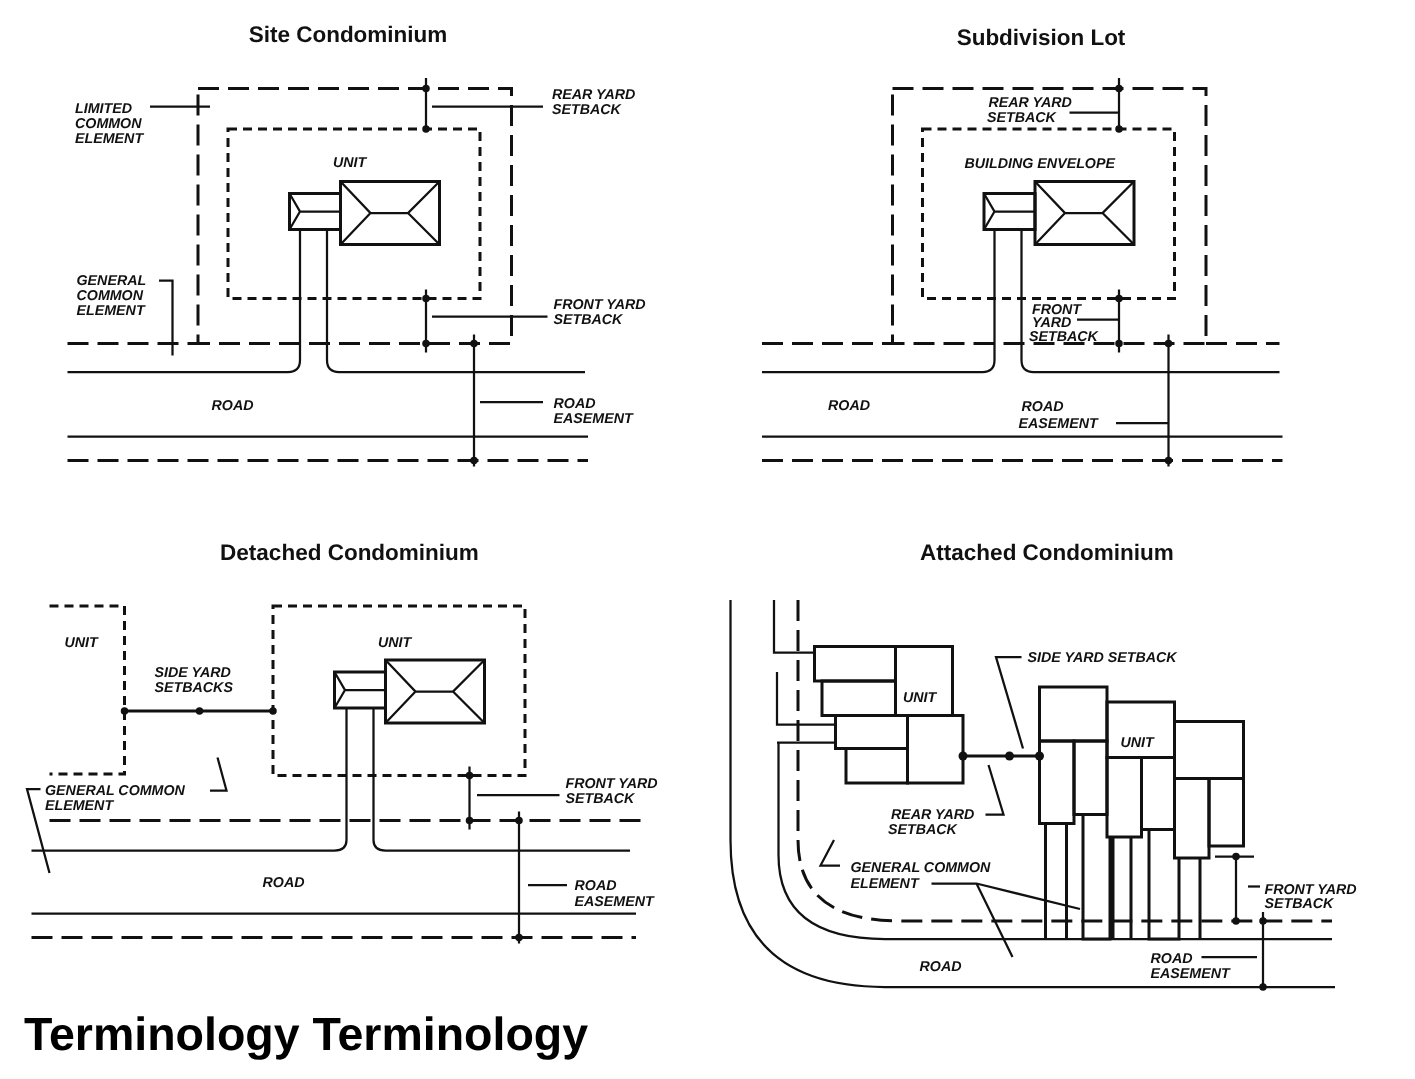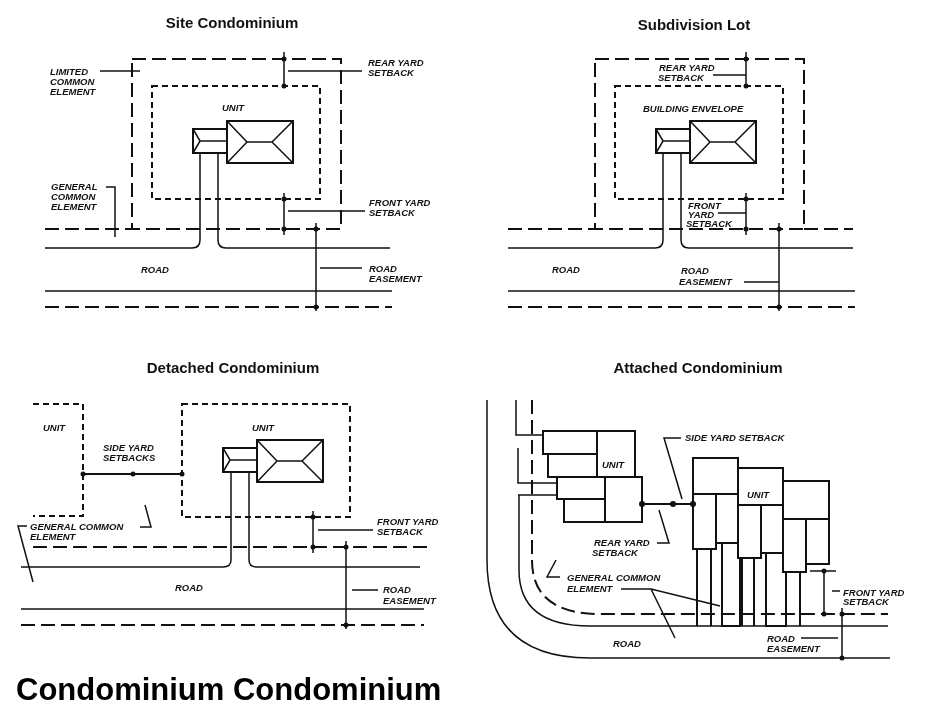--- a/index.html
+++ b/index.html
@@ -185,13 +185,13 @@
     <text class="lbl" x="602" y="468">UNIT</text>
     <text class="lbl" x="747" y="498">UNIT</text>
     <text class="lbl"><tspan x="594" y="546">REAR YARD</tspan><tspan x="592" y="556">SETBACK</tspan></text>
     <text class="lbl"><tspan x="567" y="581">GENERAL COMMON</tspan><tspan x="567" y="592">ELEMENT</tspan></text>
     <text class="lbl"><tspan x="843" y="596">FRONT YARD</tspan><tspan x="843" y="605">SETBACK</tspan></text>
     <text class="lbl" x="613" y="647">ROAD</text>
     <text class="lbl"><tspan x="767" y="642">ROAD</tspan><tspan x="767" y="652">EASEMENT</tspan></text>
   </g>
 </svg>
 
-<div class="big">Condominium Condominium</div>
+<div class="big">Terminology Terminology</div>
 
 </body></html>

